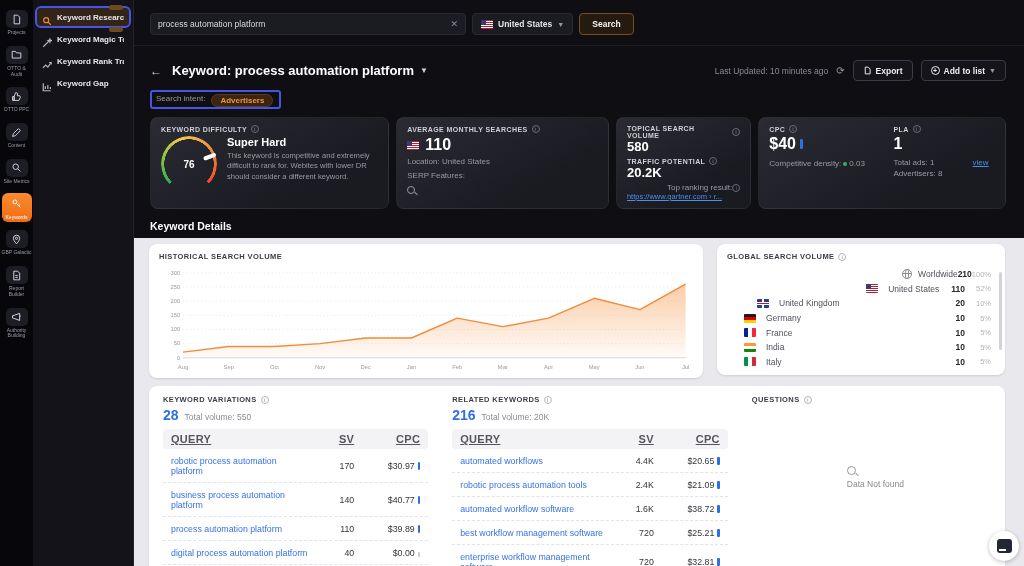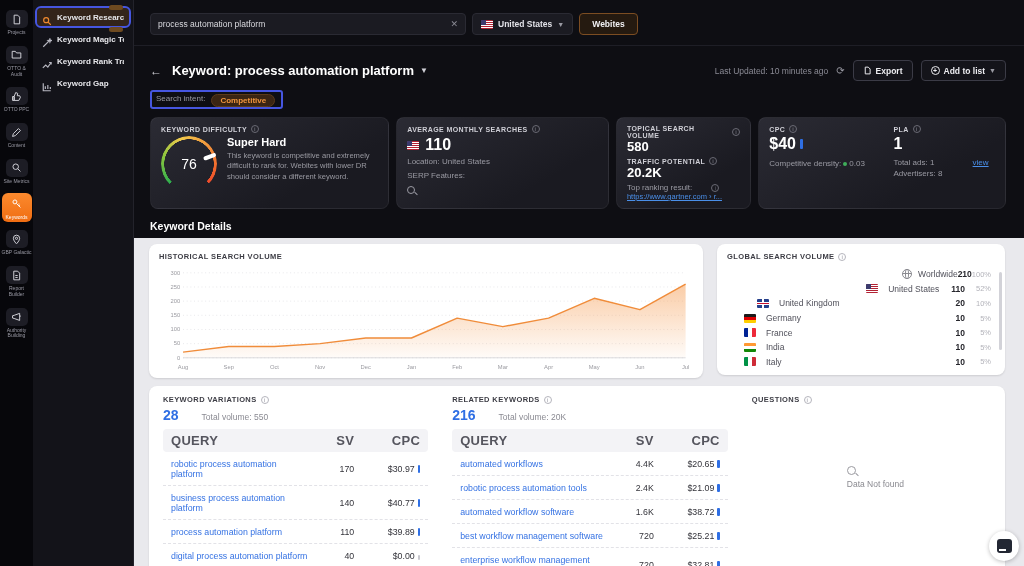--- a/index.html
+++ b/index.html
@@ -63,21 +63,21 @@
   .card.c1 { flex:2.05; }
   .card.c2 { flex:1.8; }
   .card.c3 { flex:1.07; }
   .card.c4 { flex:2.13; display:flex; flex-wrap:wrap; align-content:flex-start; }
   .gauge-wrap { display:flex; gap:10px; margin-top:3px; }
   .gauge { width:56px; height:56px; position:relative; flex:none; }
   .gauge .ring { position:absolute; inset:0; border-radius:50%;
      background:conic-gradient(from 225deg,#2fae4e 0deg,#8cc63e 62deg,#f2c94c 118deg,#f29a3e 175deg,#f2672c 235deg,#ef4a2b 270deg,transparent 270deg 360deg);
      -webkit-mask:radial-gradient(circle,transparent 62%,#000 63%); mask:radial-gradient(circle,transparent 62%,#000 63%); }
   .gauge .needle { position:absolute; left:50%; top:50%; width:3.5px; height:13px; background:#fff; border-radius:2px; transform:translate(-50%,-50%) rotate(70deg) translateY(-22px); }
-  .gauge .g-num { position:absolute; inset:0; display:flex; align-items:center; justify-content:center; color:#fff; font-size:14px; font-weight:normal; }
+  .gauge .g-num { position:absolute; inset:0; display:flex; align-items:center; justify-content:center; color:#fff; font-size:10px; font-weight:bold; }
   .g-level { color:#fff; font-size:11px; font-weight:bold; margin-bottom:3px; }
   .g-desc { color:#9a9aa2; font-size:7.6px; line-height:1.35; max-width:178px; }
   .big-num { color:#fff; font-size:16px; font-weight:bold; }
   .mid-num { color:#fff; font-size:13px; font-weight:bold; }
   .gray-sm { color:#9a9aa3; font-size:8px; }
   .flag { width:12px; height:9px; border-radius:1px; display:inline-block; flex:none; position:relative; overflow:hidden; }
   .flag.us { background:linear-gradient(#b22234 0 11%,#fff 11% 22%,#b22234 22% 33%,#fff 33% 44%,#b22234 44% 56%,#fff 56% 67%,#b22234 67% 78%,#fff 78% 89%,#b22234 89%); }
   .flag.us::after { content:""; position:absolute; left:0; top:0; width:5px; height:5px; background:#3c3b6e; }
   .flag.gb { background:#26408b; }
   .flag.gb::before { content:""; position:absolute; inset:0; background:linear-gradient(to right,transparent 42%,#fff 42% 58%,transparent 58%),linear-gradient(to bottom,transparent 30%,#fff 30% 70%,transparent 70%); }
@@ -112,24 +112,24 @@
   .g-row > * { position:relative; z-index:1; }
   .g-name { color:#50505a; font-size:8.5px; margin-left:6px; flex:1; }
   .g-row.indent .g-name { margin-left:10px; }
   .g-val { color:#26262c; font-size:8.5px; font-weight:bold; text-align:right; }
   .g-pct { color:#b3b3ba; font-size:7.5px; width:26px; text-align:right; }
   .g-scroll { position:absolute; right:3px; top:28px; width:3px; height:78px; background:#d2d2d8; border-radius:2px; }
 
   .tables-panel { margin-top:8px; height:300px; padding:9px 14px; display:flex; gap:24px; }
   .tcol { display:flex; flex-direction:column; }
   .tcol.variations { flex:1.02; } .tcol.related { flex:1.06; } .tcol.questions { flex:0.92; }
-  .count-line { display:flex; align-items:baseline; gap:23px; margin:3px 0 6px 0; }
+  .count-line { display:flex; align-items:baseline; gap:6px; margin:3px 0 6px 0; }
   .count-num { color:#2f6fe4; font-size:14px; font-weight:bold; }
   .total-vol { color:#8a8a92; font-size:8.5px; }
-  .thead { display:flex; background:#f3f3f6; border-radius:4px; padding:4px 8px; color:#55555e; font-size:13px; font-weight:bold; letter-spacing:.3px; }
+  .thead { display:flex; background:#f3f3f6; border-radius:4px; padding:4px 8px; color:#55555e; font-size:11px; font-weight:bold; letter-spacing:.3px;text-decoration:underline; }
   .trow { display:flex; align-items:center; padding:6.5px 8px; border-bottom:1px dashed #e2e2e7; font-size:8.8px; cursor:default; }
   .c-q { flex:1; } .c-sv { width:46px; text-align:right; } .c-cpc { width:66px; text-align:right; }
   .trow .c-q { color:#3572e3; cursor:pointer; }
   .trow .c-sv, .trow .c-cpc { color:#33333a; }
   .cpc-bar { display:inline-block; width:2.5px; height:8px; background:#2f6fe4; border-radius:1px; margin-left:3px; vertical-align:-1px; }
   .empty-state { display:flex; flex-direction:column; align-items:flex-start; margin:62px 0 0 95px; gap:4px; }
   .empty-mag { width:9px; height:9px; border:1.3px solid #9a9aa0; border-radius:50%; position:relative; }
   .empty-mag::after { content:""; position:absolute; width:4px; border-top:1.3px solid #9a9aa0; right:-4px; bottom:-1px; transform:rotate(45deg); }
   .empty-text { color:#8a8a90; font-size:8.5px; }
 
@@ -256,21 +256,21 @@
     <div class="topbar">
       <div class="searchbox">
         <input type="text" value="process automation platform" style="">
         <span class="clear-x">✕</span>
       </div>
       <div class="country">
         <span class="flag us"></span>
         <span class="c-label">United States</span>
         <span class="caret">▼</span>
       </div>
-      <button class="search-btn">Webites</button>
+      <button class="search-btn">Search</button>
     </div>
 
     <div class="header-row">
       <span class="back">←</span>
       <span class="kw-title">Keyword: process automation platform</span>
       <span class="kw-caret">▼</span>
       <div class="hdr-right">
         <span class="lastupd">Last Updated: 10 minutes ago</span>
         <span class="refresh">⟳</span>
         <button class="hd-btn">
@@ -283,21 +283,21 @@
           <span class="plus-circ">+</span>
           <span>Add to list</span>
           <span class="caret">▼</span>
         </button>
       </div>
     </div>
 
     <div class="intent-row">
       <div class="intent-box">
         <span class="intent-label">Search intent:</span>
-        <span class="intent-pill">Competitive</span>
+        <span class="intent-pill">Advertisers</span>
       </div>
     </div>
 
     <div class="cards">
 
       <div class="card c1">
         <div class="card-title">
             <span>KEYWORD DIFFICULTY</span>
             <span class="info"></span>
           </div>
@@ -332,21 +332,21 @@
         <div class="card-title">
             <span>TOPICAL SEARCH VOLUME</span>
             <span class="info"></span>
           </div>
         <div class="mid-num">580</div>
         <div class="card-title" style="margin-top:3px;">
             <span>TRAFFIC POTENTIAL</span>
             <span class="info"></span>
           </div>
         <div class="mid-num">20.2K</div>
-        <div class="gray-sm" style="margin-top:3px;display:flex;align-items:center;gap:19px;">
+        <div class="gray-sm" style="margin-top:3px;display:flex;align-items:center;gap:0;justify-content:flex-end;">
             <span>Top ranking result:</span>
             <span class="info"></span>
           </div>
         <span class="link-blue">https://www.gartner.com › r...</span>
       </div>
 
       <div class="card c4">
         <div style="width:55%;">
           <div class="card-title">
               <span>CPC</span>

